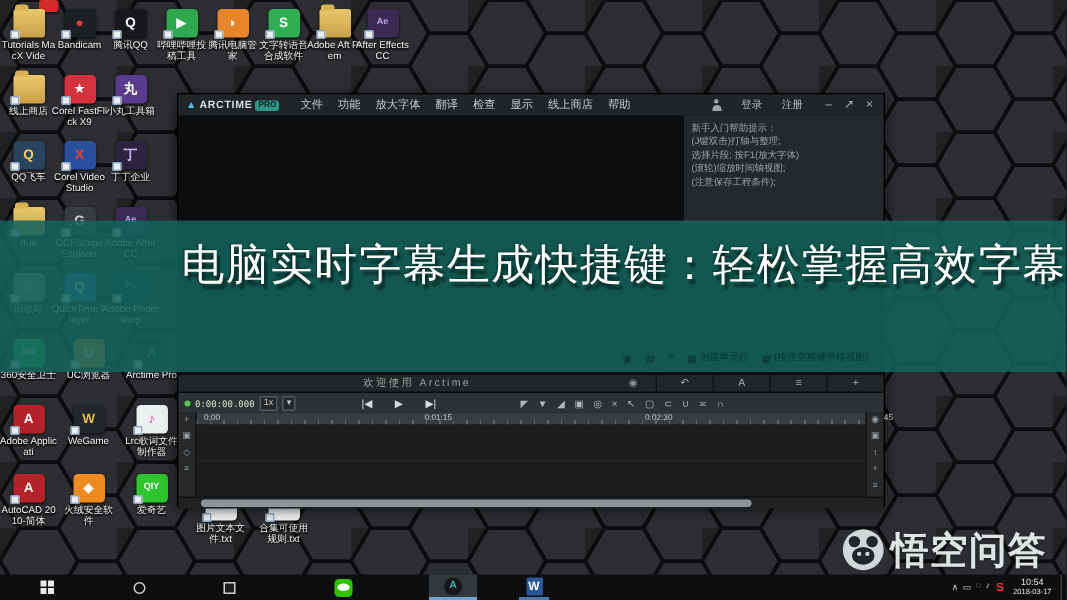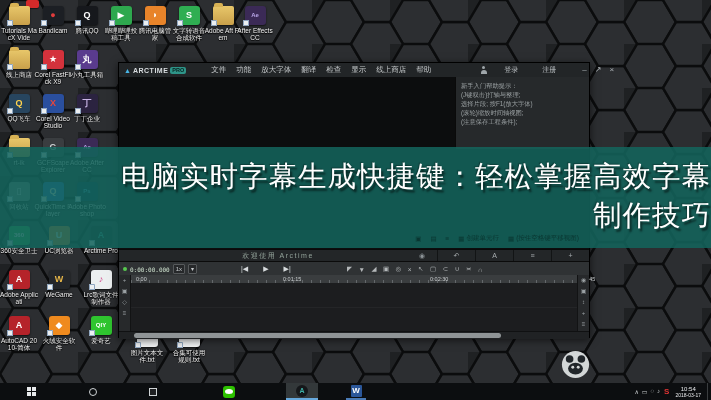--- a/index.html
+++ b/index.html
@@ -22,21 +22,21 @@
   .dglyph.long{font-size:6px;}
   .dlabel{margin-top:2px;font-size:6.5px;line-height:7px;color:#f2f2f2;
     text-shadow:0 1px 1px #000,0 0 2px #000;word-break:break-all;max-height:15px;overflow:hidden;}
   .rednub{position:absolute;left:26px;top:0;width:13px;height:8px;background:#d42a2a;
     border-radius:2px;z-index:2;box-shadow:0 1px 1px rgba(0,0,0,.5);}
 
   
   #appwin{position:absolute;left:118px;top:62px;width:472px;height:276px;z-index:3;
     background:#141516;border:1px solid #000;box-shadow:0 2px 8px rgba(0,0,0,.6);}
   #menubar{position:absolute;top:0;left:0;right:0;height:14px;background:#222527;
-    display:flex;align-items:center;padding:0 5px;gap:24px;font-size:7.5px;color:#c4c8ca;}
+    display:flex;align-items:center;padding:0 5px;gap:13px;font-size:7.5px;color:#c4c8ca;}
   .brand{display:flex;align-items:center;gap:2px;}
   .logo-a{color:#49b7e8;font-size:7px;line-height:7px;}
   .brandtxt{font-size:7px;letter-spacing:.5px;color:#d9dde0;font-weight:bold;}
   .badge{background:#2e9488;color:#07221f;font-size:5.5px;font-weight:bold;
     padding:0 2px;border-radius:2px;line-height:7px;}
   .menu-item{padding:0 1px;white-space:nowrap;}
   .mb-spacer{flex:1;}
   .person{width:7px;height:8px;position:relative;display:inline-block;}
   .person::before{content:"";position:absolute;left:2px;top:0;width:3px;height:3px;
     border-radius:50%;background:#9fa6aa;}
@@ -432,21 +432,20 @@
       </div>
     <div id="tracks"></div>
 
     <div id="hscroll">
       <div id="hthumb"></div>
     </div>
   </div>
 
   <div id="banner">
     <div class="btitle first">电脑实时字幕生成快捷键：轻松掌握高效字幕</div>
-    <div class="btitle">制作技巧</div>
     <div id="bhints">
         <span class="hglyph">▣</span>
         <span class="hglyph">▤</span>
         <span class="hglyph">≡</span>
         <span class="hitem">
           <span class="hglyph">▦</span>
           <span>创建单元行</span>
         </span>
         <span class="hitem">
           <span class="hglyph">▦</span>
@@ -457,20 +456,21 @@
 
   <div id="watermark">
     <svg width="29" height="29" viewBox="0 0 32 32">
       <circle cx="16" cy="16" r="15" fill="#e2e6e6"></circle>
       <circle cx="9.5" cy="10" r="4.2" fill="#21262a"></circle>
       <circle cx="22.5" cy="10" r="4.2" fill="#21262a"></circle>
       <ellipse cx="16" cy="20.5" rx="8.2" ry="6.5" fill="#21262a"></ellipse>
       <circle cx="13" cy="19" r="1.6" fill="#e2e6e6"></circle>
       <circle cx="19" cy="19" r="1.6" fill="#e2e6e6"></circle>
     </svg>
+    <span id="wmtext">悟空问答</span>
   </div>
 
   <div id="taskbar">
     <div class="tbitem" id="startbtn">
       <span class="wingrid">
           <span></span>
           <span></span>
           <span></span>
           <span></span>
         </span>

